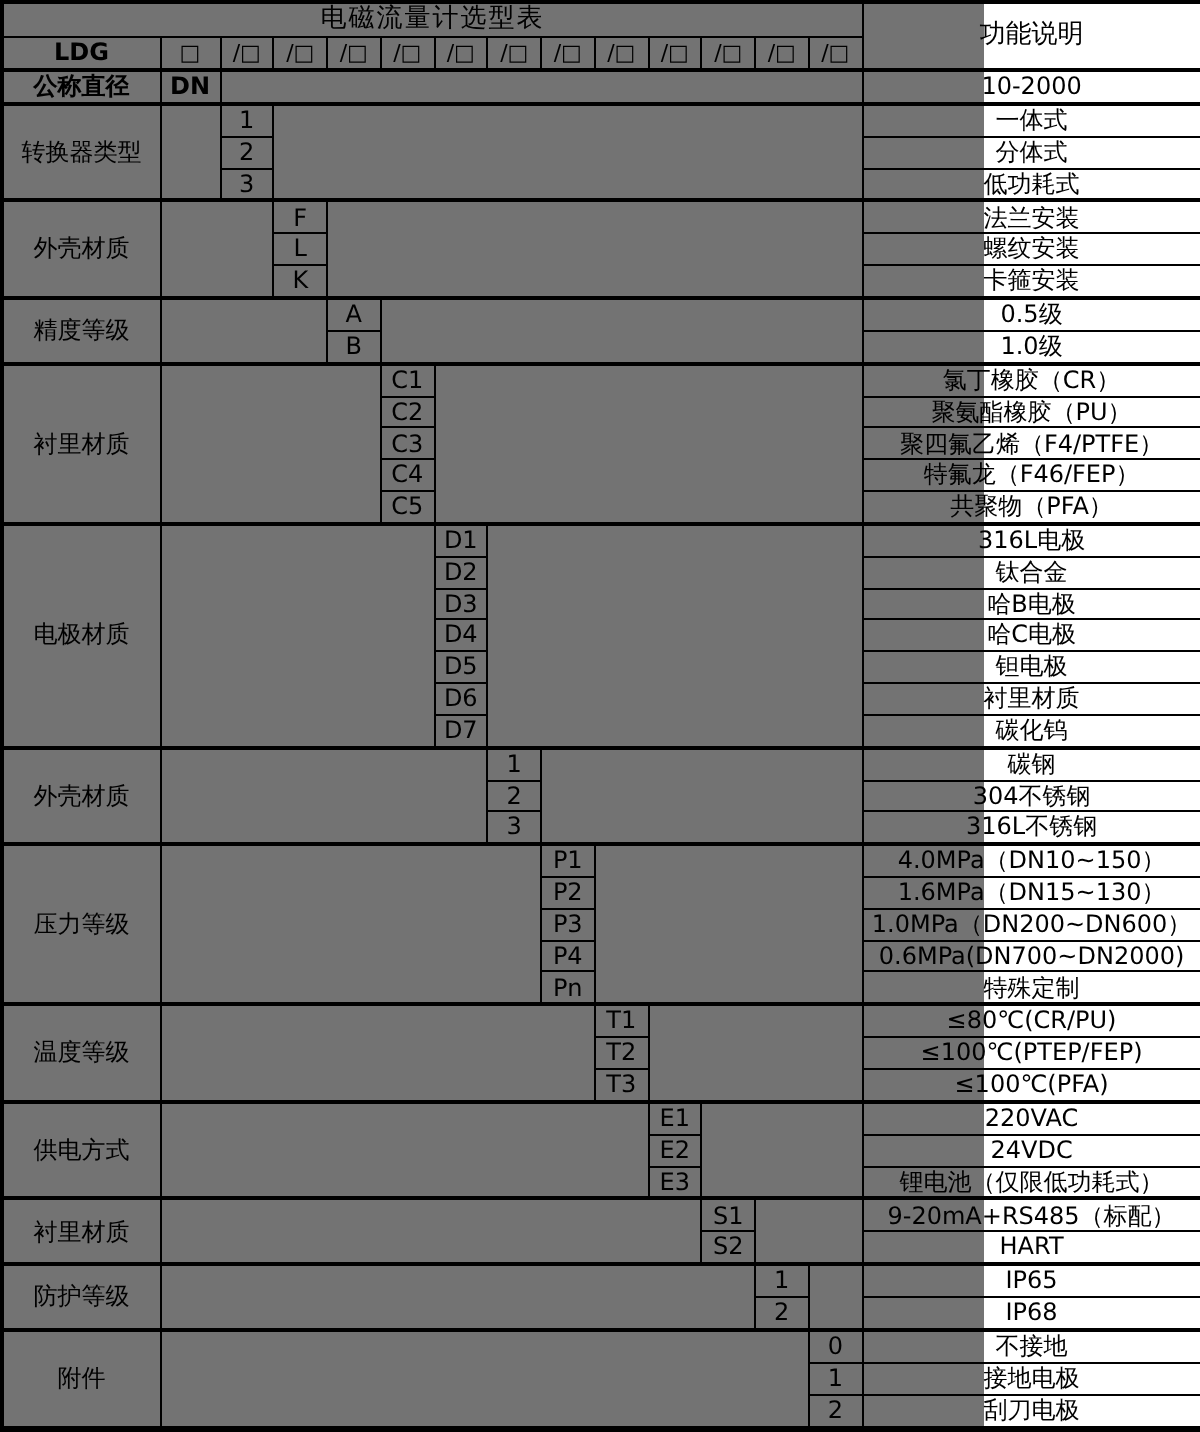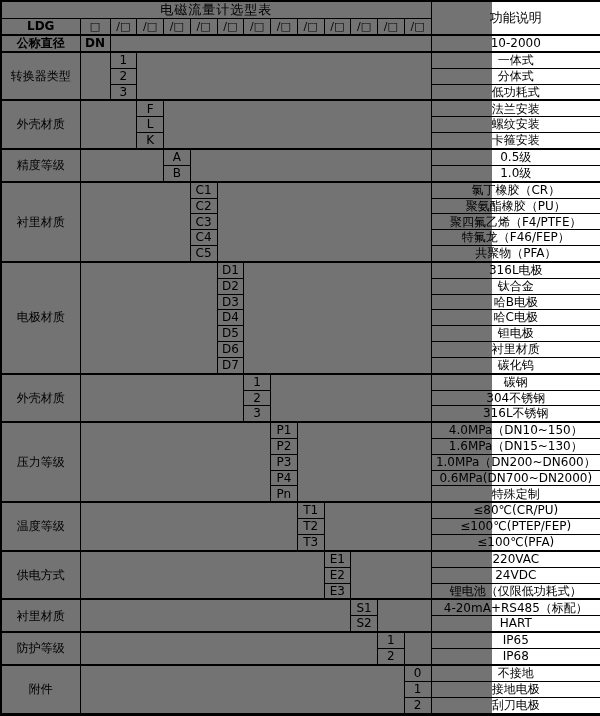--- a/index.html
+++ b/index.html
@@ -254,21 +254,21 @@
   <tr>
     <td class="code">E3</td>
     <td class="desc">锂电池（仅限低功耗式）</td>
   </tr>
 
   <tr class="gf">
     <td rowspan="2">衬里材质</td>
     <td rowspan="2" colspan="10"></td>
     <td class="code">S1</td>
     <td rowspan="2" colspan="2"></td>
-    <td class="desc">4-20mA+RS485（标配）</td>
+    <td class="desc">9-20mA+RS485（标配）</td>
   </tr>
   <tr>
     <td class="code">S2</td>
     <td class="desc">HART</td>
   </tr>
 
   <tr class="gf">
     <td rowspan="2">防护等级</td>
     <td rowspan="2" colspan="11"></td>
     <td class="code">1</td>

